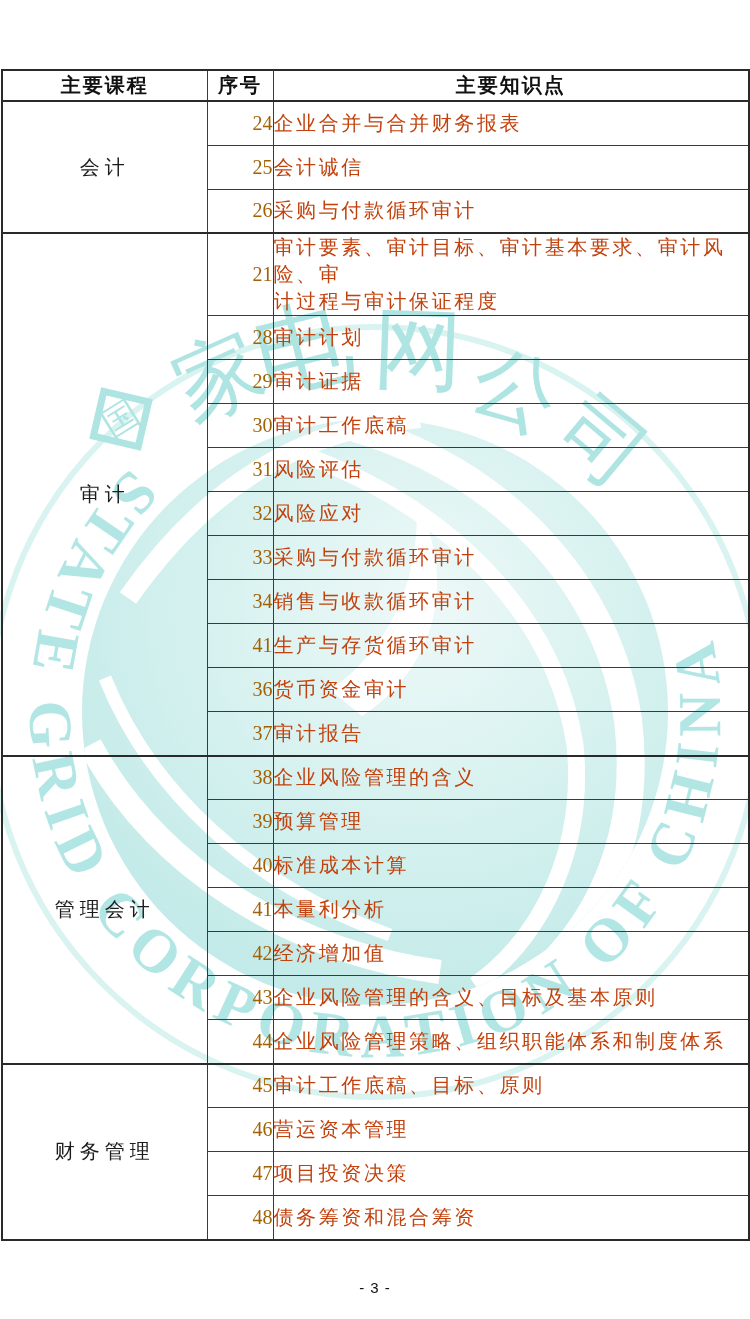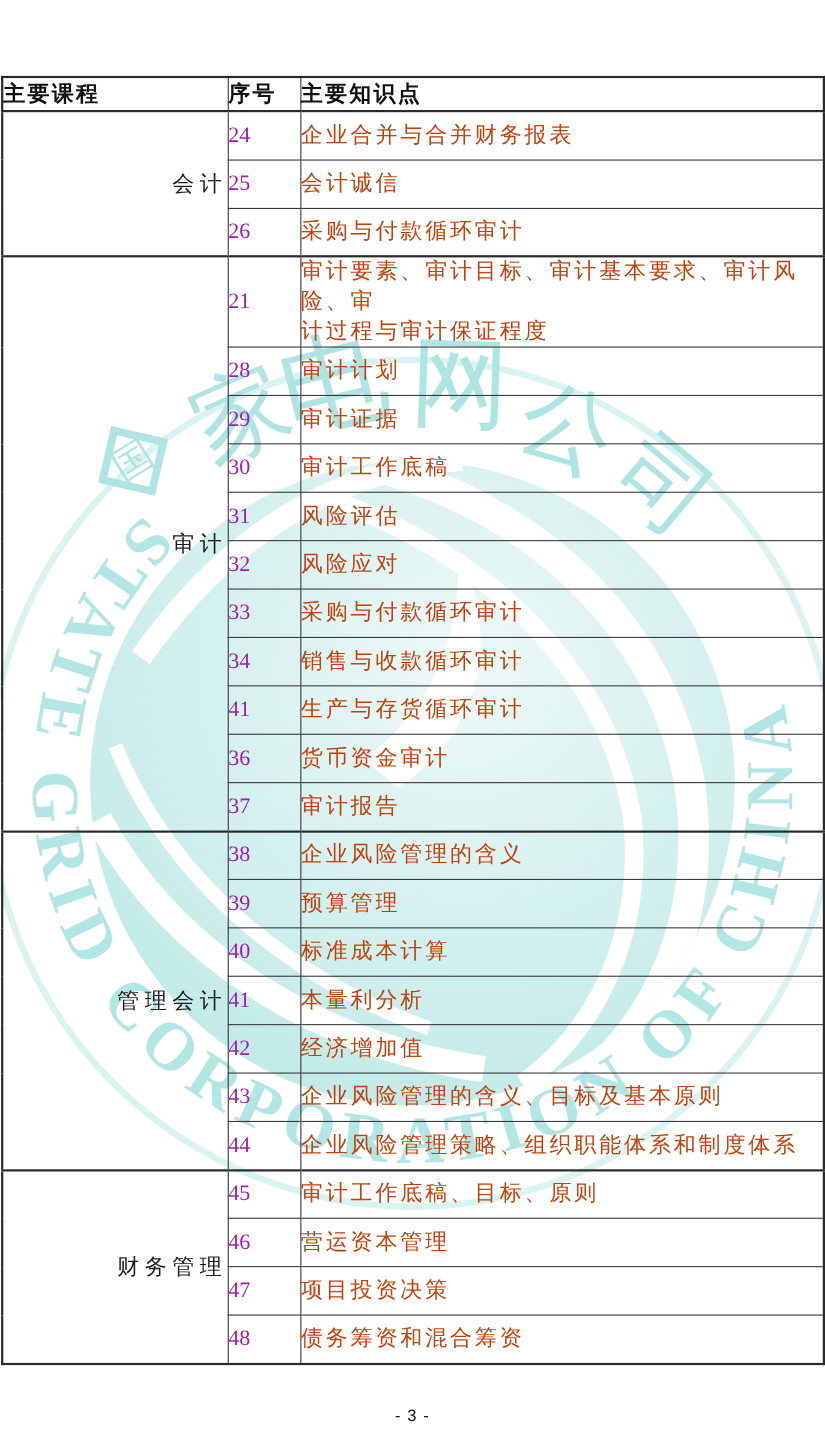--- a/index.html
+++ b/index.html
@@ -23,28 +23,28 @@
   }
   table.doc th, table.doc td{
     border:1.6px solid #3a3a3a;padding:0;vertical-align:middle;
     font-family:"Liberation Serif","DejaVu Serif",serif;
   }
   tr.hdr{height:31px;}
   tr.row{height:44px;}
   tr.row-tall{height:56px;}
   tr.grp-start td{border-top:2px solid #2a2a2a;}
   th.h{
-    font-size:20px;font-weight:bold;letter-spacing:2px;text-align:left;
+    font-size:20px;font-weight:bold;letter-spacing:2px;text-align:center;
     background:transparent;color:#111;
   }
   td.course{
-    text-align:right;font-size:20px;letter-spacing:5px;color:#1c1c1c;
+    text-align:center;font-size:20px;letter-spacing:5px;color:#1c1c1c;
   }
   td.no{
-    text-align:left;font-size:20px;color:#a21caf;
+    text-align:right;font-size:20px;color:#a16207;
   }
   td.point{
     font-size:20px;letter-spacing:2.6px;color:#c2410c;
     padding-left:11px;padding-right:4px;white-space:pre-line;line-height:27px;
   }
   .footer{
     position:absolute;left:0;top:1279px;width:100%;text-align:center;z-index:1;
     font-family:"Liberation Sans","DejaVu Sans",sans-serif;font-size:15px;
     letter-spacing:1px;color:#111;
   }

